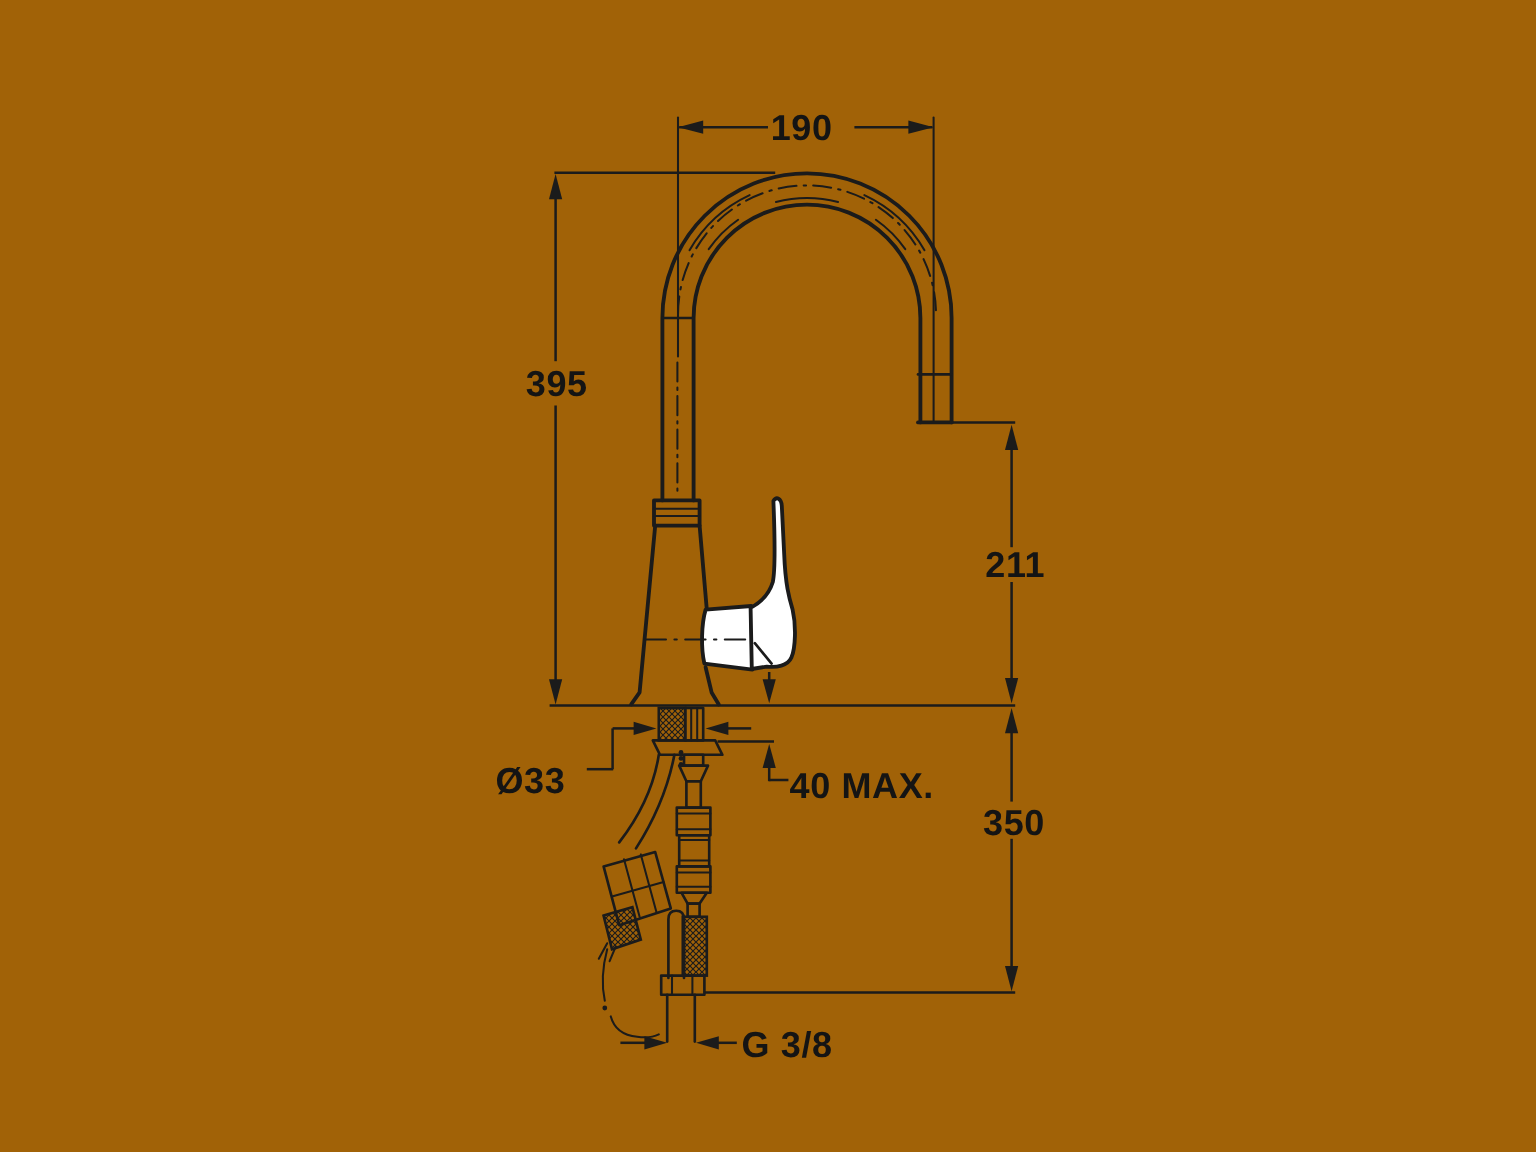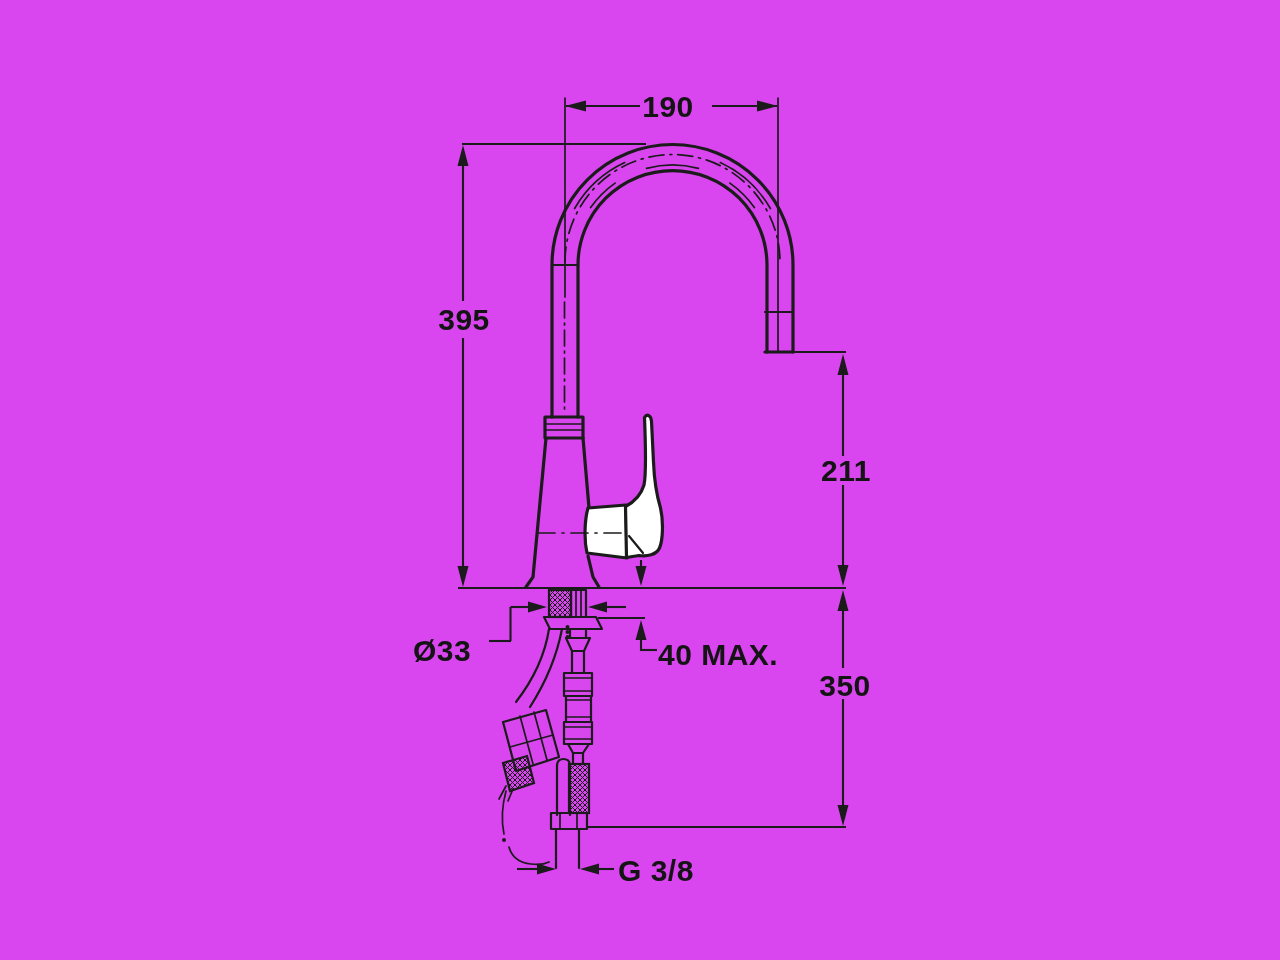--- a/index.html
+++ b/index.html
@@ -1,17 +1,17 @@
 <!DOCTYPE html>
 <html><head>
 <meta charset="utf-8">
 <style>
   html,body{margin:0;padding:0;background:#ffffff;}
   .stage{
-    position:relative;width:1280px;height:960px;background:#d946ef;
+    position:relative;width:1280px;height:960px;background:#a16207;
     font-family:"Liberation Sans",sans-serif;overflow:hidden;
   }
   svg{position:absolute;left:0;top:0;}
   .outline{fill:none;stroke:#1b1b1b;stroke-width:3.2;stroke-linecap:round;stroke-linejoin:round;}
   .med{fill:none;stroke:#1b1b1b;stroke-width:2.2;stroke-linecap:round;stroke-linejoin:round;}
   .thin{fill:none;stroke:#1b1b1b;stroke-width:1.7;stroke-linecap:round;}
   .dim{fill:none;stroke:#1b1b1b;stroke-width:2.1;stroke-linecap:butt;}
   .arrow{fill:#1b1b1b;stroke:none;}
   .whitefill{fill:#ffffff;stroke:#1b1b1b;stroke-width:3.2;stroke-linejoin:round;}
   .hatched{fill:url(#xhatch);stroke:#1b1b1b;stroke-width:2.2;}

